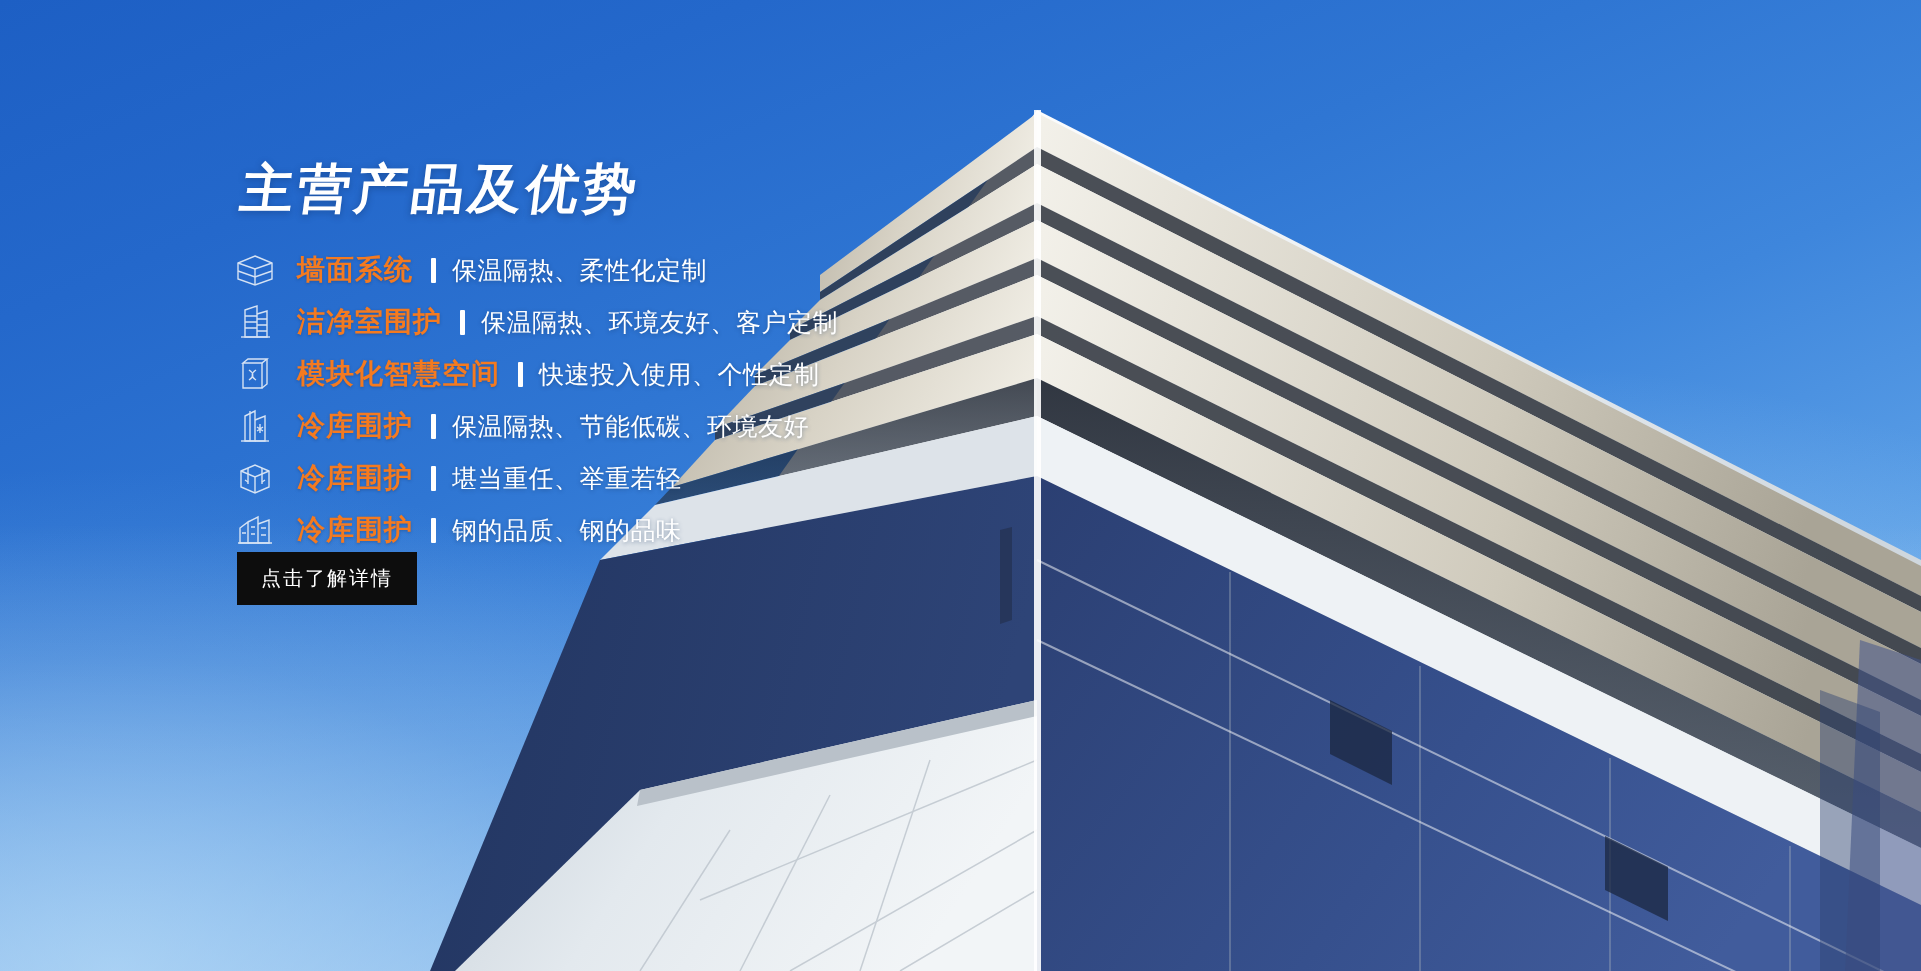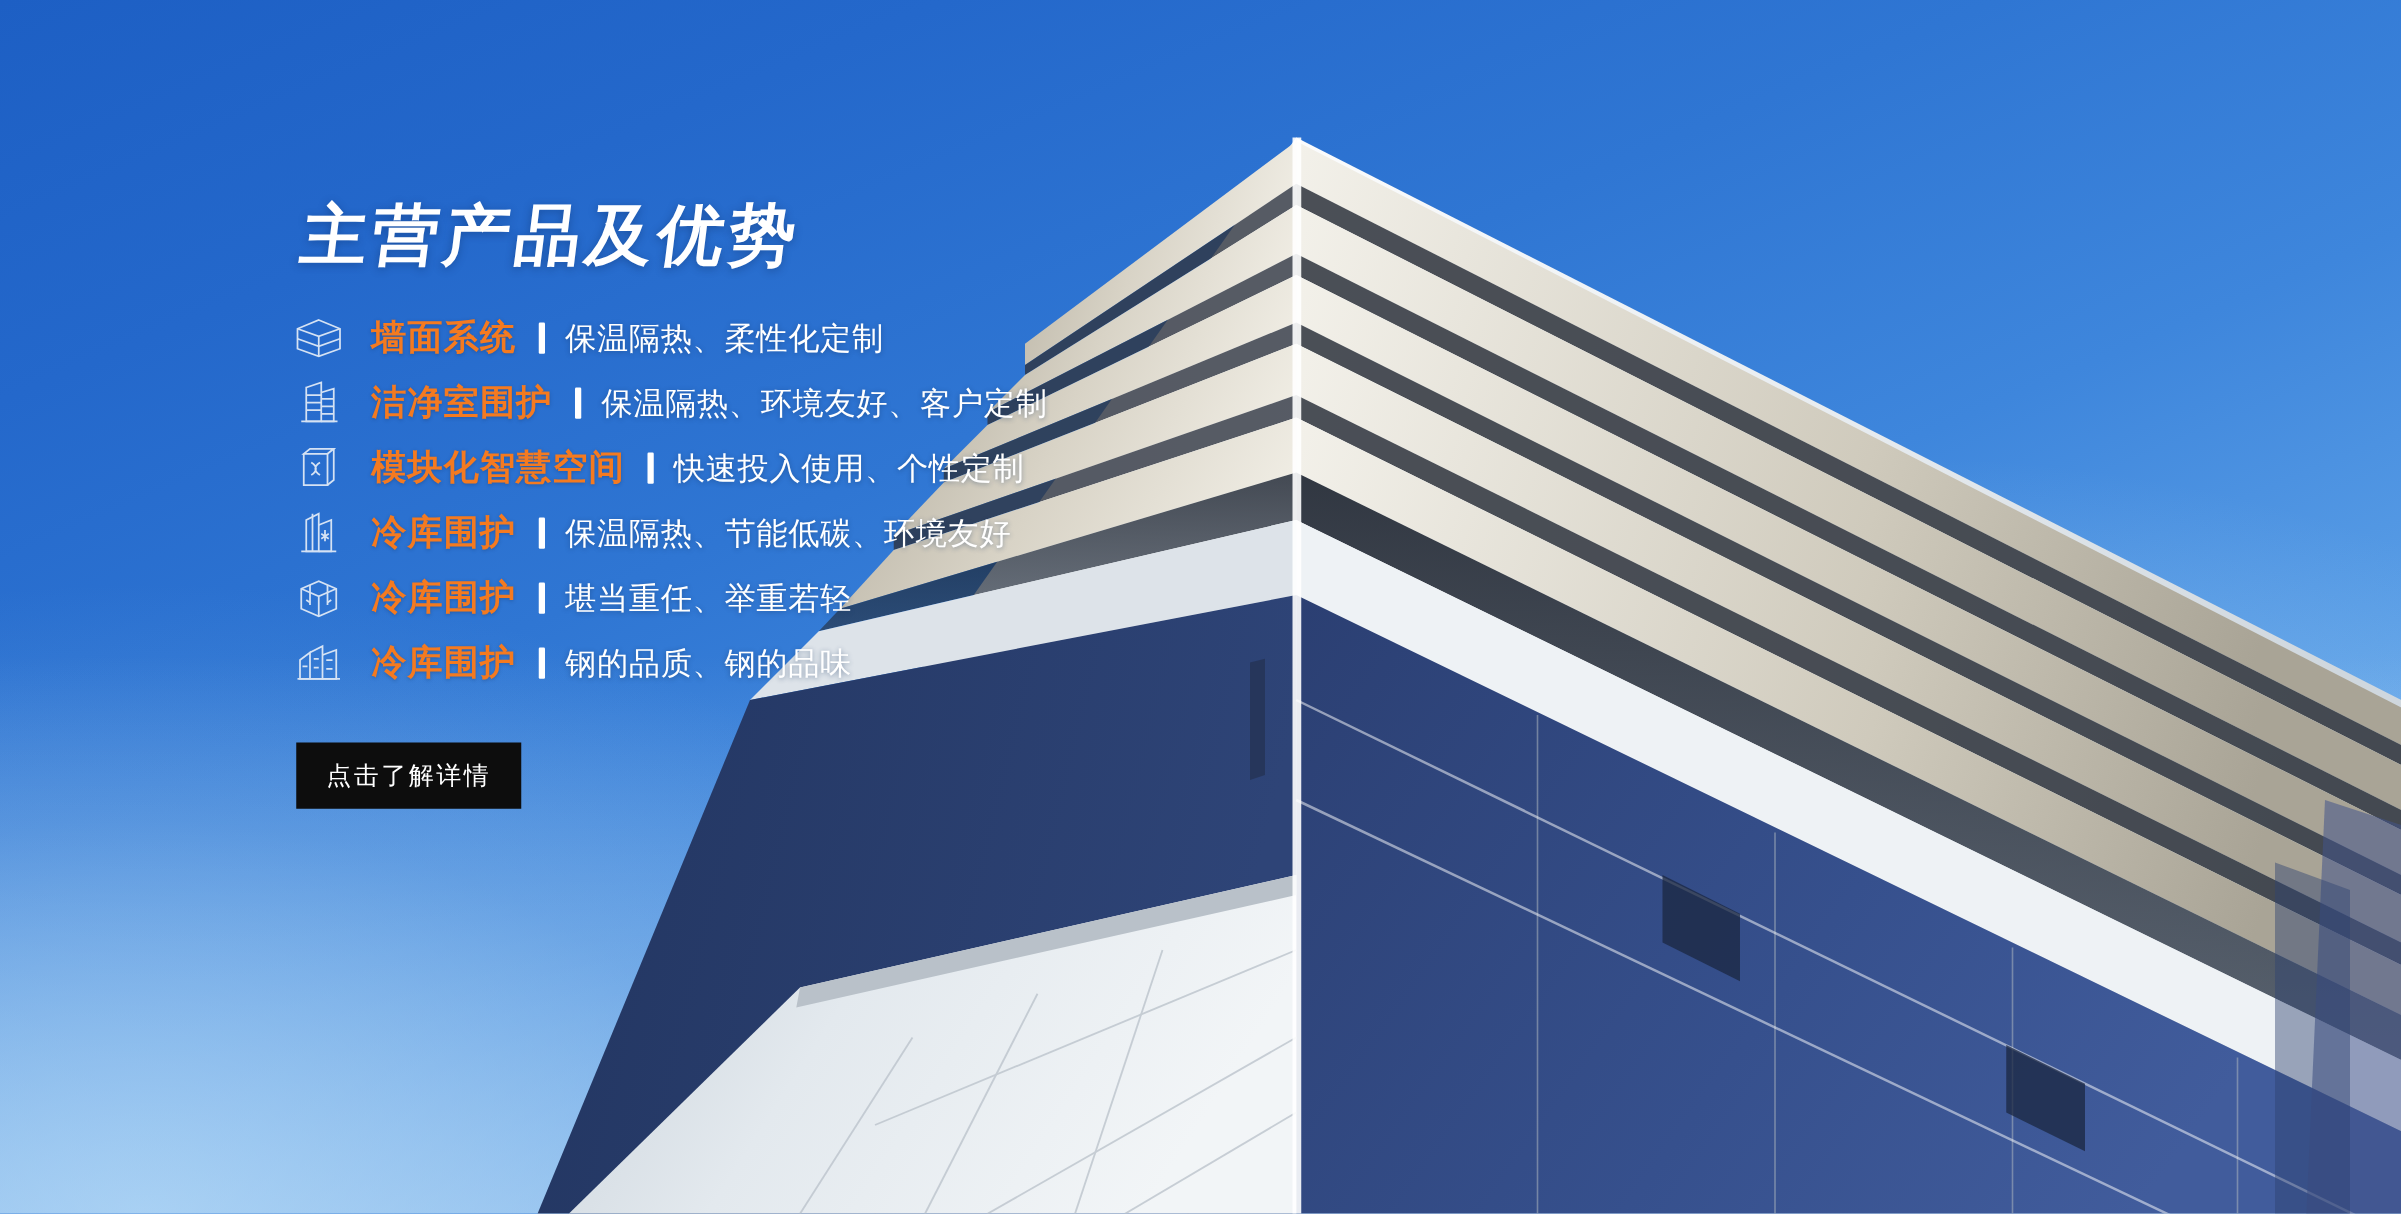--- a/index.html
+++ b/index.html
@@ -81,21 +81,21 @@
     font-size:25px;
     letter-spacing:.5px;
     white-space:nowrap;
     text-shadow:0 1px 4px rgba(20,50,95,.45);
     font-family:"DejaVu Sans","Liberation Sans",sans-serif;
     text-align:center;
   }
 
   .cta{
     display:inline-flex;align-items:center;justify-content:center;
-    margin-top:42px;margin-left:4px;
+    margin-left:4px;
     background:#0d0d0d;
     color:#ffffff;
     font-size:20px;
     letter-spacing:2px;
     padding:13px 24px;
     border:0;
     cursor:pointer;
     font-family:"DejaVu Sans","Liberation Sans",sans-serif;
   }
 </style>

